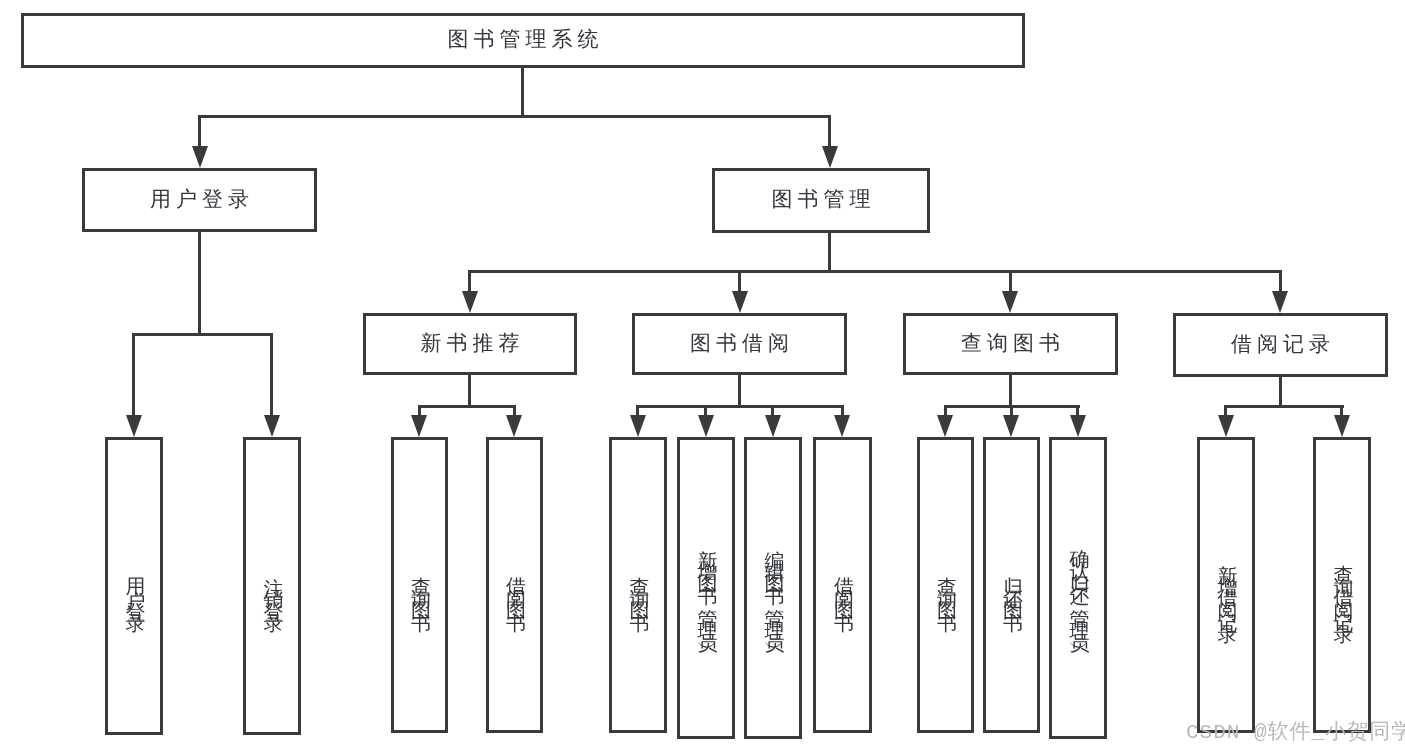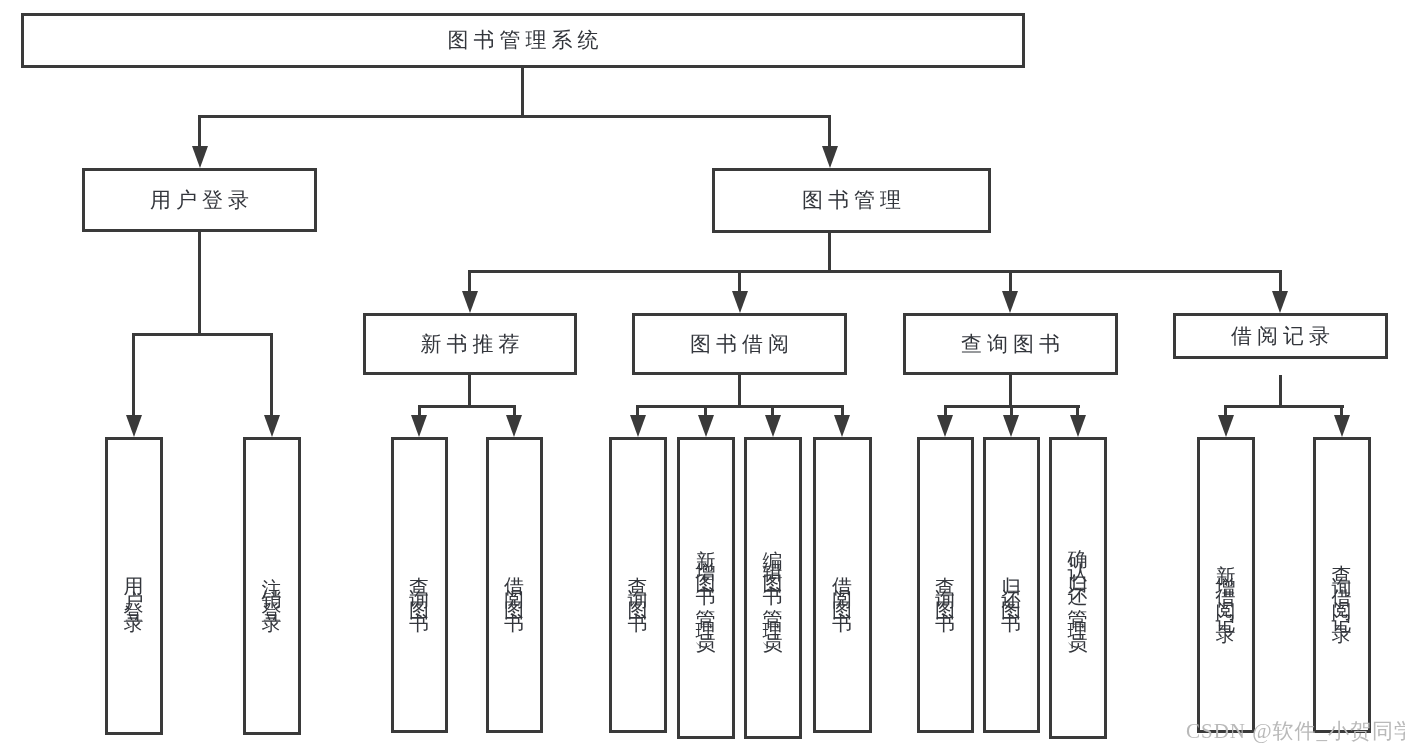--- a/index.html
+++ b/index.html
@@ -4,21 +4,21 @@
 <style>
   :root{
     --line:#3a3a3a;
     --text:#33363c;
     --wm:#b9b9b9;
     --bg:#ffffff;
   }
   html,body{margin:0;padding:0;background:var(--bg);}
   .canvas{
     position:relative;width:1405px;height:747px;background:var(--bg);
-    font-family:Liberation Serif, serif;color:var(--text);overflow:hidden;
+    font-family:Liberation Mono, monospace;color:var(--text);overflow:hidden;
   }
   .box{
     position:absolute;box-sizing:border-box;background:#fff;
     border:3px solid var(--line);
     display:flex;align-items:center;justify-content:center;
     line-height:1;
   }
   .hbox{font-size:21px;letter-spacing:5px;text-indent:5px;white-space:nowrap;}
   .vbox{
     font-size:20px;
@@ -48,21 +48,21 @@
   <div class="box hbox" style="left:21px;top:13px;width:1004px;height:55px;">图书管理系统</div>
 
   <div class="vline" style="left:521px;top:68px;height:50px;"></div>
   <div class="hline" style="left:198px;top:115px;width:633px;"></div>
   <div class="vline" style="left:198px;top:115px;height:34px;"></div>
   <div class="arrow" style="left:192px;top:146px;"></div>
   <div class="vline" style="left:828px;top:115px;height:34px;"></div>
   <div class="arrow" style="left:822px;top:146px;"></div>
 
   <div class="box hbox" style="left:82px;top:168px;width:235px;height:64px;">用户登录</div>
-  <div class="box hbox" style="left:712px;top:168px;width:279px;height:65px;">图书管理</div>
+  <div class="box hbox" style="left:712px;top:168px;width:218px;height:65px;">图书管理</div>
 
   <div class="vline" style="left:198px;top:232px;height:104px;"></div>
   <div class="hline" style="left:132px;top:333px;width:141px;"></div>
   <div class="vline" style="left:132px;top:333px;height:86px;"></div>
   <div class="arrow" style="left:126px;top:415px;"></div>
   <div class="vline" style="left:270px;top:333px;height:86px;"></div>
   <div class="arrow" style="left:264px;top:415px;"></div>
 
   <div class="vline" style="left:828px;top:233px;height:40px;"></div>
   <div class="hline" style="left:468px;top:270px;width:814px;"></div>
@@ -71,21 +71,21 @@
   <div class="vline" style="left:738px;top:270px;height:24px;"></div>
   <div class="arrow" style="left:732px;top:291px;"></div>
   <div class="vline" style="left:1009px;top:270px;height:24px;"></div>
   <div class="arrow" style="left:1002px;top:291px;"></div>
   <div class="vline" style="left:1279px;top:270px;height:24px;"></div>
   <div class="arrow" style="left:1272px;top:291px;"></div>
 
   <div class="box hbox" style="left:632px;top:313px;width:215px;height:62px;">图书借阅</div>
   <div class="box hbox" style="left:363px;top:313px;width:214px;height:62px;">新书推荐</div>
   <div class="box hbox" style="left:903px;top:313px;width:215px;height:62px;">查询图书</div>
-  <div class="box hbox" style="left:1173px;top:313px;width:215px;height:46px;">借阅记录</div>
+  <div class="box hbox" style="left:1173px;top:313px;width:215px;height:64px;">借阅记录</div>
 
   <div class="vline" style="left:468px;top:375px;height:33px;"></div>
   <div class="hline" style="left:418px;top:405px;width:97px;"></div>
   <div class="vline" style="left:418px;top:405px;height:14px;"></div>
   <div class="arrow" style="left:411px;top:415px;"></div>
   <div class="vline" style="left:513px;top:405px;height:14px;"></div>
   <div class="arrow" style="left:506px;top:415px;"></div>
 
   <div class="vline" style="left:738px;top:375px;height:33px;"></div>
   <div class="hline" style="left:637px;top:405px;width:207px;"></div>

